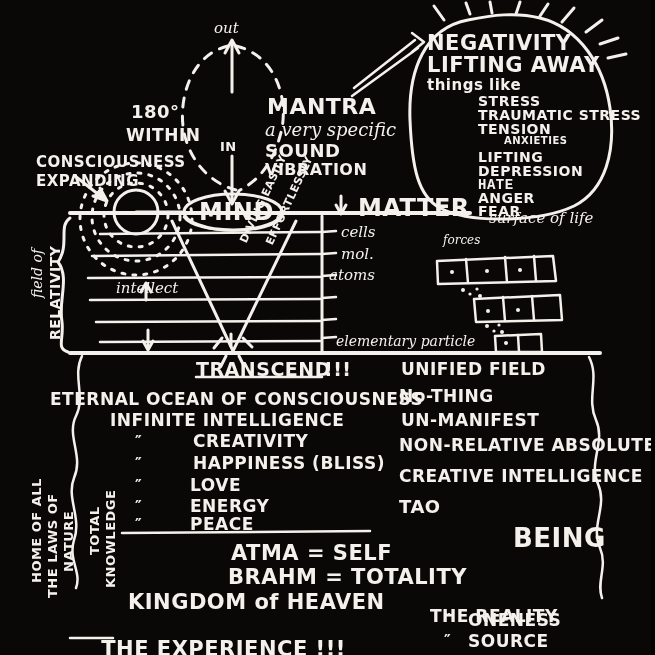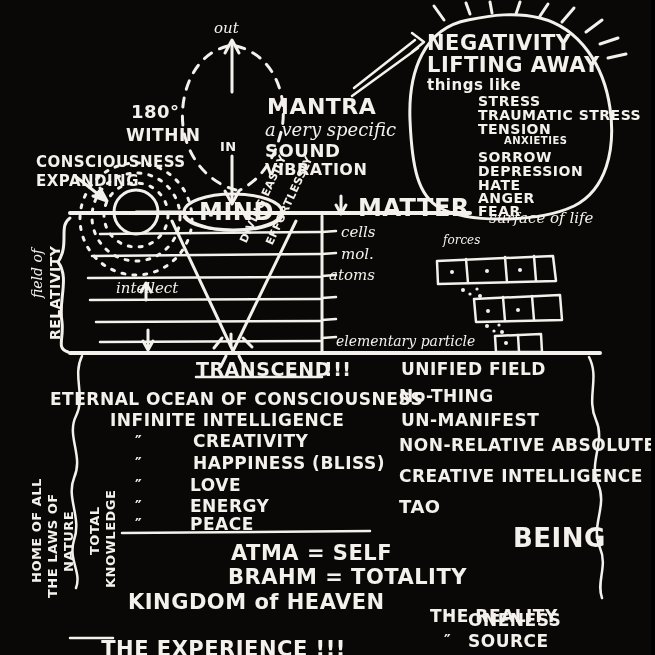--- a/index.html
+++ b/index.html
@@ -167,23 +167,23 @@
   <div class="t chalk" style="left:265px;top:142px;font-size:18px;">SOUND</div>
   <div class="t chalk" style="left:265px;top:162px;font-size:16px;">VIBRATION</div>
 
   <div class="t chalk" style="left:427px;top:33px;font-size:21px;">NEGATIVITY</div>
   <div class="t chalk" style="left:427px;top:55px;font-size:21px;">LIFTING AWAY</div>
   <div class="t chalk" style="left:427px;top:78px;font-size:15px;">things like</div>
   <div class="t chalk" style="left:478px;top:94px;font-size:14px;">STRESS</div>
   <div class="t chalk" style="left:478px;top:108px;font-size:14px;">TRAUMATIC STRESS</div>
   <div class="t chalk" style="left:478px;top:122px;font-size:14px;">TENSION</div>
   <div class="t chalk" style="left:504px;top:136px;font-size:10px;">ANXIETIES</div>
-  <div class="t chalk" style="left:478px;top:150px;font-size:14px;">SORROW</div>
+  <div class="t chalk" style="left:478px;top:150px;font-size:14px;">LIFTING</div>
   <div class="t chalk" style="left:478px;top:164px;font-size:14px;">DEPRESSION</div>
-  <div class="t chalk" style="left:478px;top:178px;font-size:14px;">HATE</div>
+  <div class="t chalk" style="left:478px;top:178px;font-size:14px;font-family:Liberation Mono, monospace;">HATE</div>
   <div class="t chalk" style="left:478px;top:191px;font-size:14px;">ANGER</div>
   <div class="t chalk" style="left:478px;top:204px;font-size:14px;">FEAR</div>
 
   <div class="t chalk" style="left:199px;top:200px;font-size:24px;">MIND</div>
   <div class="t chalk" style="left:358px;top:196px;font-size:24px;">MATTER</div>
   <div class="t script" style="left:489px;top:211px;font-size:15px;">surface of life</div>
 
   <div class="t script rot90" style="left:30px;top:298px;font-size:14px;">field of</div>
   <div class="t chalk rot90" style="left:48px;top:340px;font-size:14px;">RELATIVITY</div>
 

